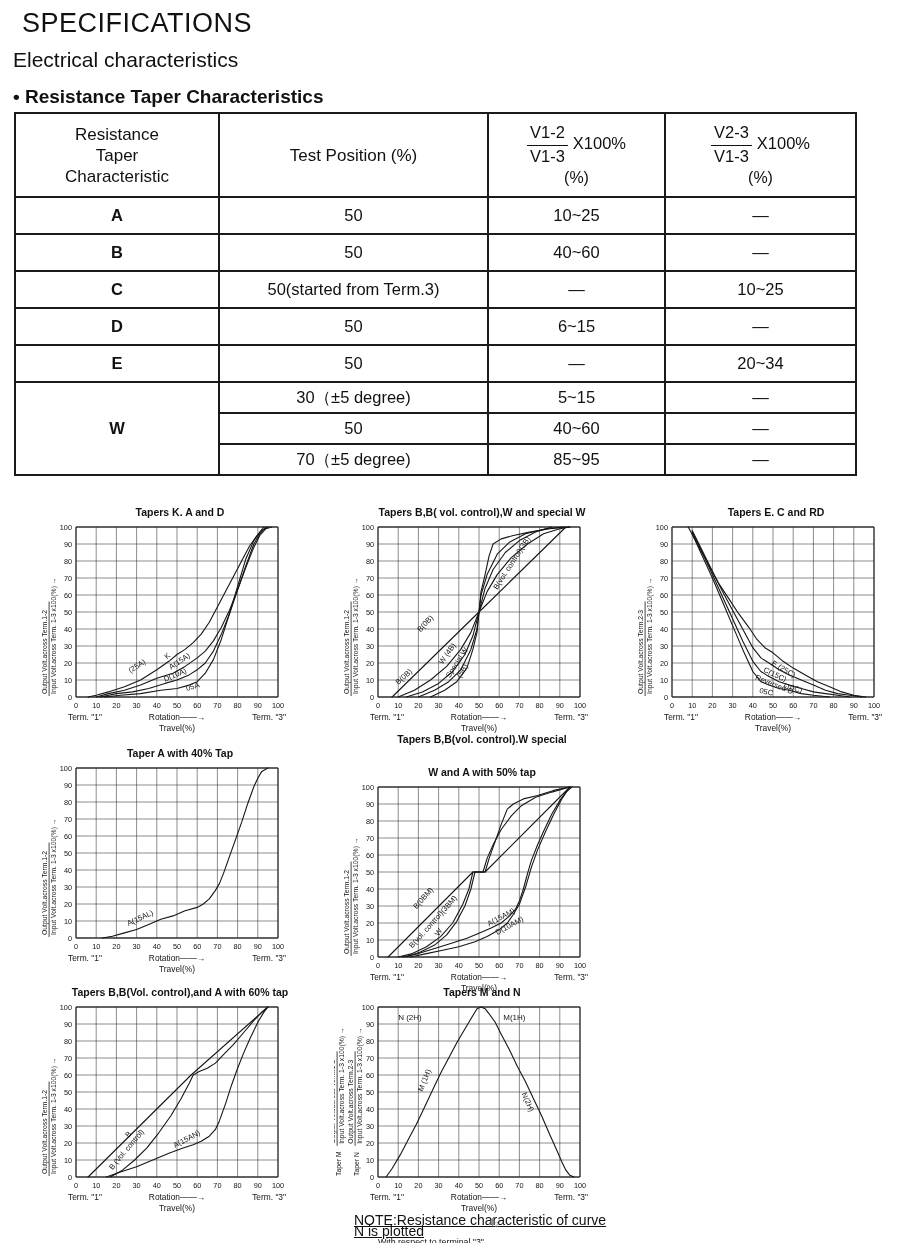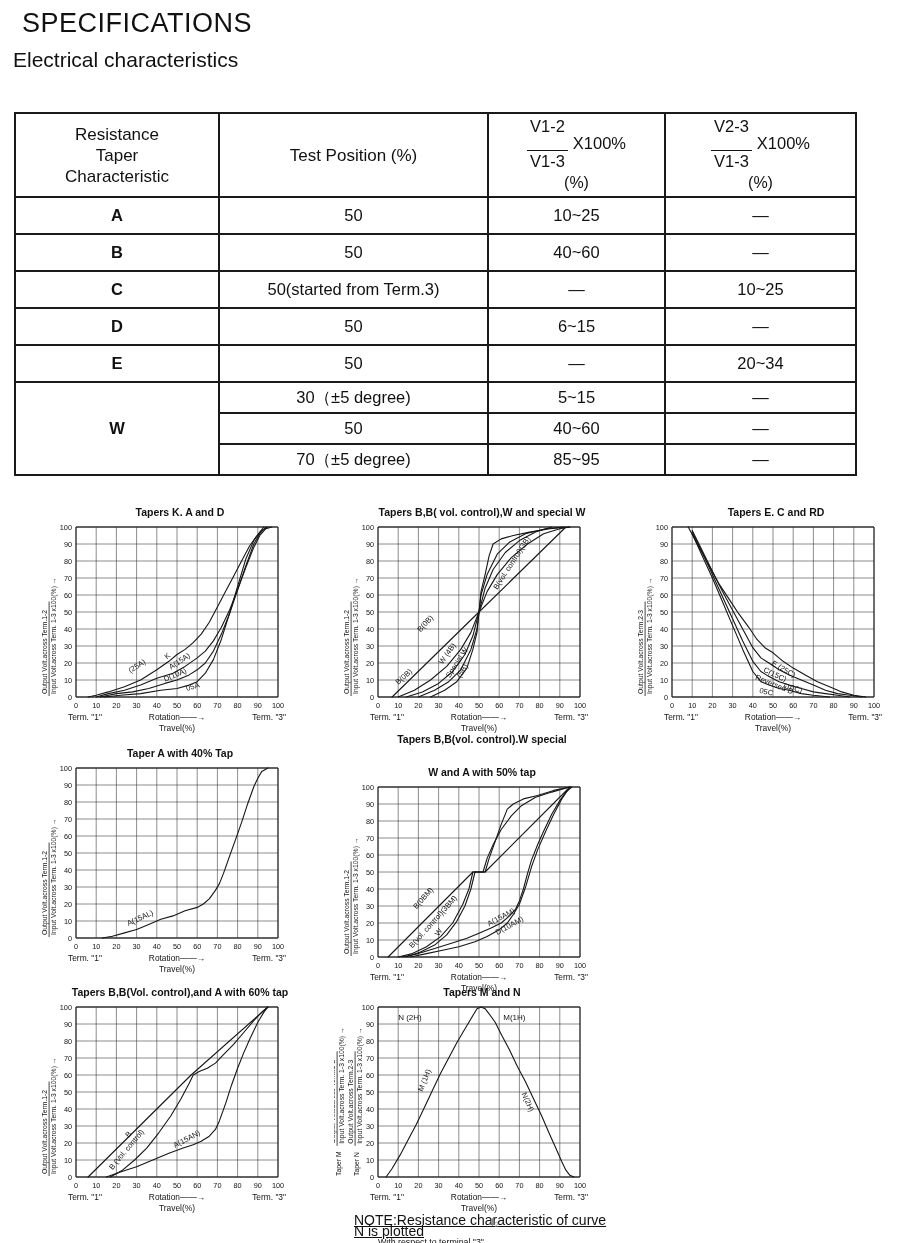--- a/index.html
+++ b/index.html
@@ -11,41 +11,42 @@
   table.spec{position:absolute;left:14px;top:112px;width:841px;border-collapse:collapse;table-layout:fixed;}
   table.spec th,table.spec td{border:2px solid #1a1a1a;padding:0;text-align:center;vertical-align:middle;}
   tr.head{height:84px;}
   tr.r{height:37px;}
   tr.w{height:31px;}
   .hc{font-size:17px;font-weight:400;line-height:21px;}
   .letter{font-weight:700;font-size:16.5px;}
   .val{font-size:16.5px;font-weight:400;}
   .frwrap{display:flex;align-items:center;justify-content:center;gap:5px;font-size:16.5px;}
   .fr{display:inline-block;text-align:center;line-height:18px;}
-  .fr .n{display:block;border-bottom:1.6px solid #111;padding:0 3px 15px;}
+  .fr .n{display:block;border-bottom:1.6px solid #111;padding:0 3px 4px;}
   .fr .d{display:block;padding-top:1px;}
   .unit{font-size:16px;margin-top:2px;}
   .chart{position:absolute;width:286px;}
   .ct{text-align:center;font-size:10.5px;font-weight:600;line-height:13px;padding-left:26px;white-space:nowrap;margin-top:20px;}
   .cc{margin-top:0;}
   .cc svg{display:block;margin:0 auto;}
   .note1{font-size:14px;margin-left:28px;line-height:11px;text-decoration:underline;}
   .note2{font-size:8.8px;margin-left:52px;line-height:11px;}
   .c1{left:24px;top:486px;} .c2{left:326px;top:486px;} .c3{left:620px;top:486px;}
   .c4{left:24px;top:727px;} .c5{left:326px;top:713px;}
   .c6{left:24px;top:966px;} .c7{left:326px;top:966px;}
   .mark{position:absolute;left:488px;top:1216px;color:#8a8a8a;font-size:11px;font-style:italic;transform:rotate(-10deg);}
 </style>
 </head>
 <body>
 
 <div class="page">
 
   <div class="h1">SPECIFICATIONS</div>
   <div class="sub">Electrical characteristics</div>
+  <div class="bullet">• Resistance Taper Characteristics</div>
 
   <table class="spec">
     <colgroup>
         <col style="width:204px">
         <col style="width:269px">
         <col style="width:177px">
         <col style="width:191px">
       </colgroup>
     <tbody>
         <tr class="head">

